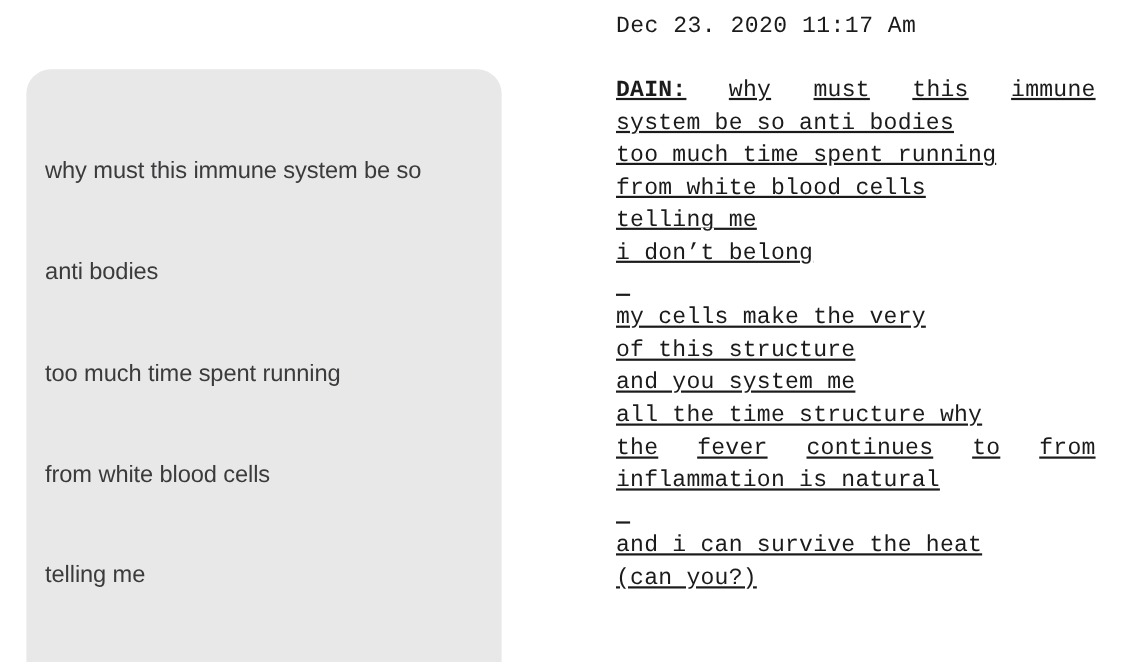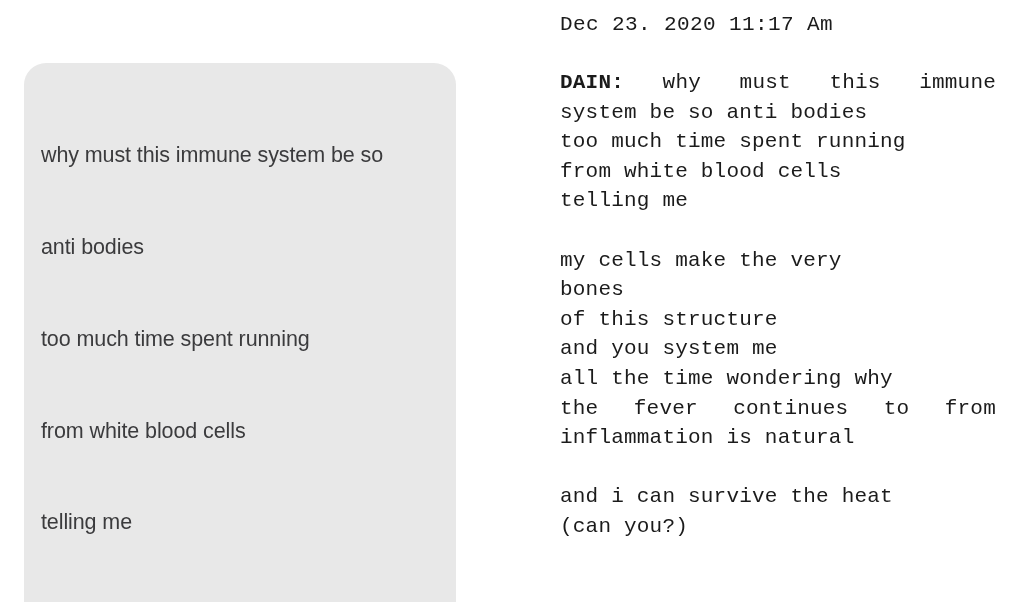--- a/index.html
+++ b/index.html
@@ -89,20 +89,21 @@
     font-size: 21px;
     line-height: 29.6px;
     color: #1b1b1b;
     letter-spacing: 0.2px;
   }
 
   .mono-line {
     display: block;
     min-height: 29.6px;
     white-space: pre;
+    text-decoration: underline;
   }
 
   
   .mono-line.justified {
     display: flex;
     justify-content: space-between;
     white-space: pre;
     width: 436px;
   }
   .mono-line.justified > span { white-space: pre; }
@@ -153,26 +154,26 @@
         <span>why</span>
         <span>must</span>
         <span>this</span>
         <span>immune</span>
       </div>
 
       <span class="mono-line">system be so anti bodies</span>
       <span class="mono-line">too much time spent running</span>
       <span class="mono-line">from white blood cells</span>
       <span class="mono-line">telling me</span>
+      <span class="mono-line">i don’t belong</span>
       <span class="mono-line blank">&nbsp;</span>
       <span class="mono-line">my cells make the very</span>
-      <span class="mono-line">bones</span>
       <span class="mono-line">of this structure</span>
       <span class="mono-line">and you system me</span>
-      <span class="mono-line">all the time wondering why</span>
+      <span class="mono-line">all the time structure why</span>
 
       <div class="mono-line justified">
         <span>the</span>
         <span>fever</span>
         <span>continues</span>
         <span>to</span>
         <span>from</span>
       </div>
 
       <span class="mono-line">inflammation is natural</span>

